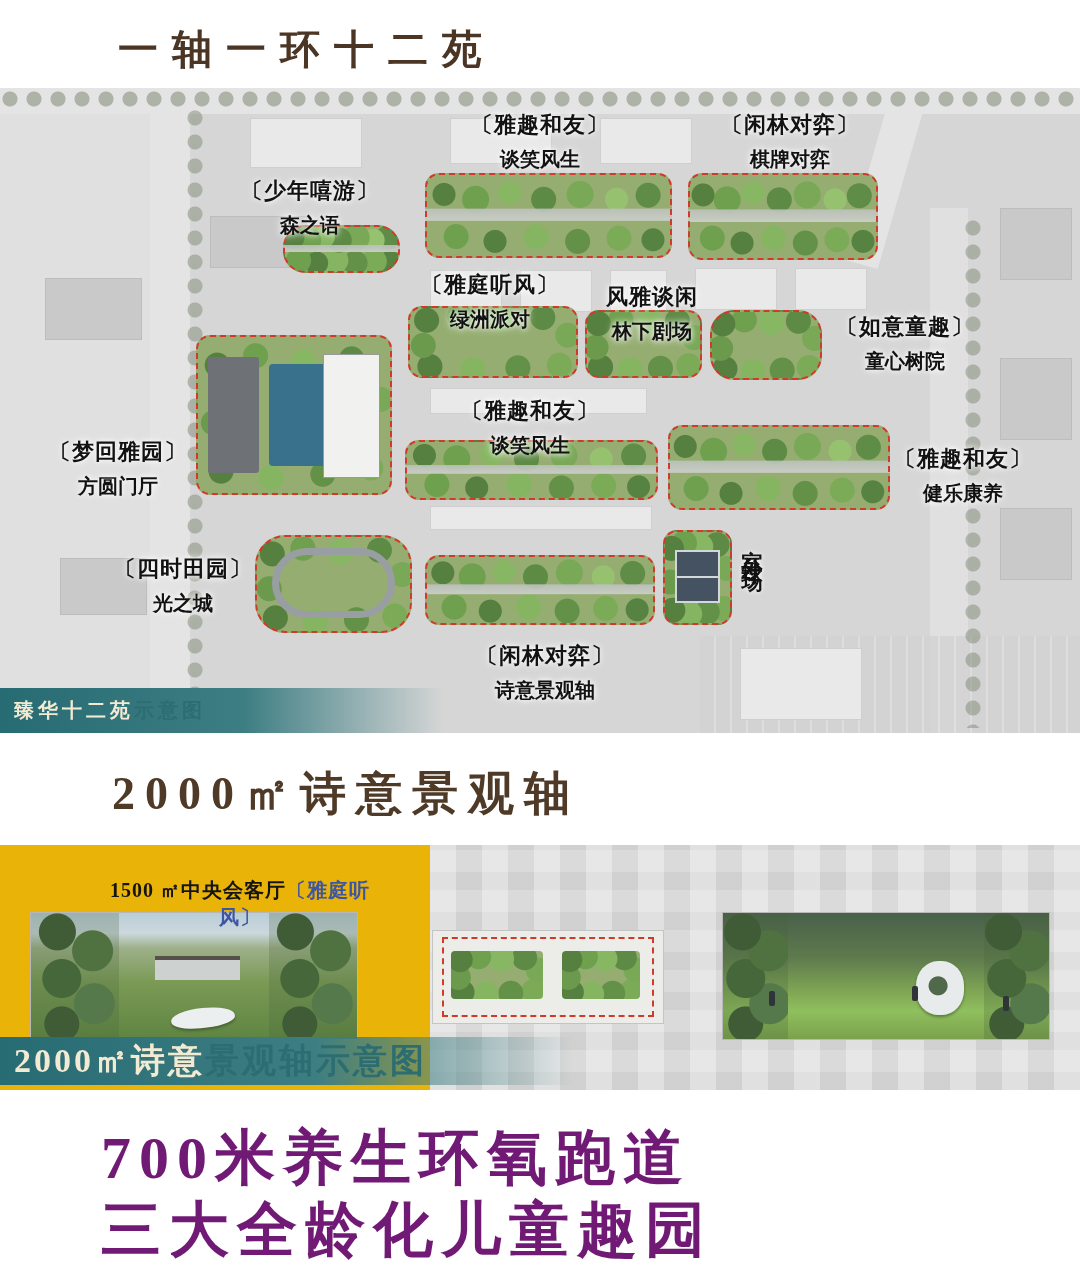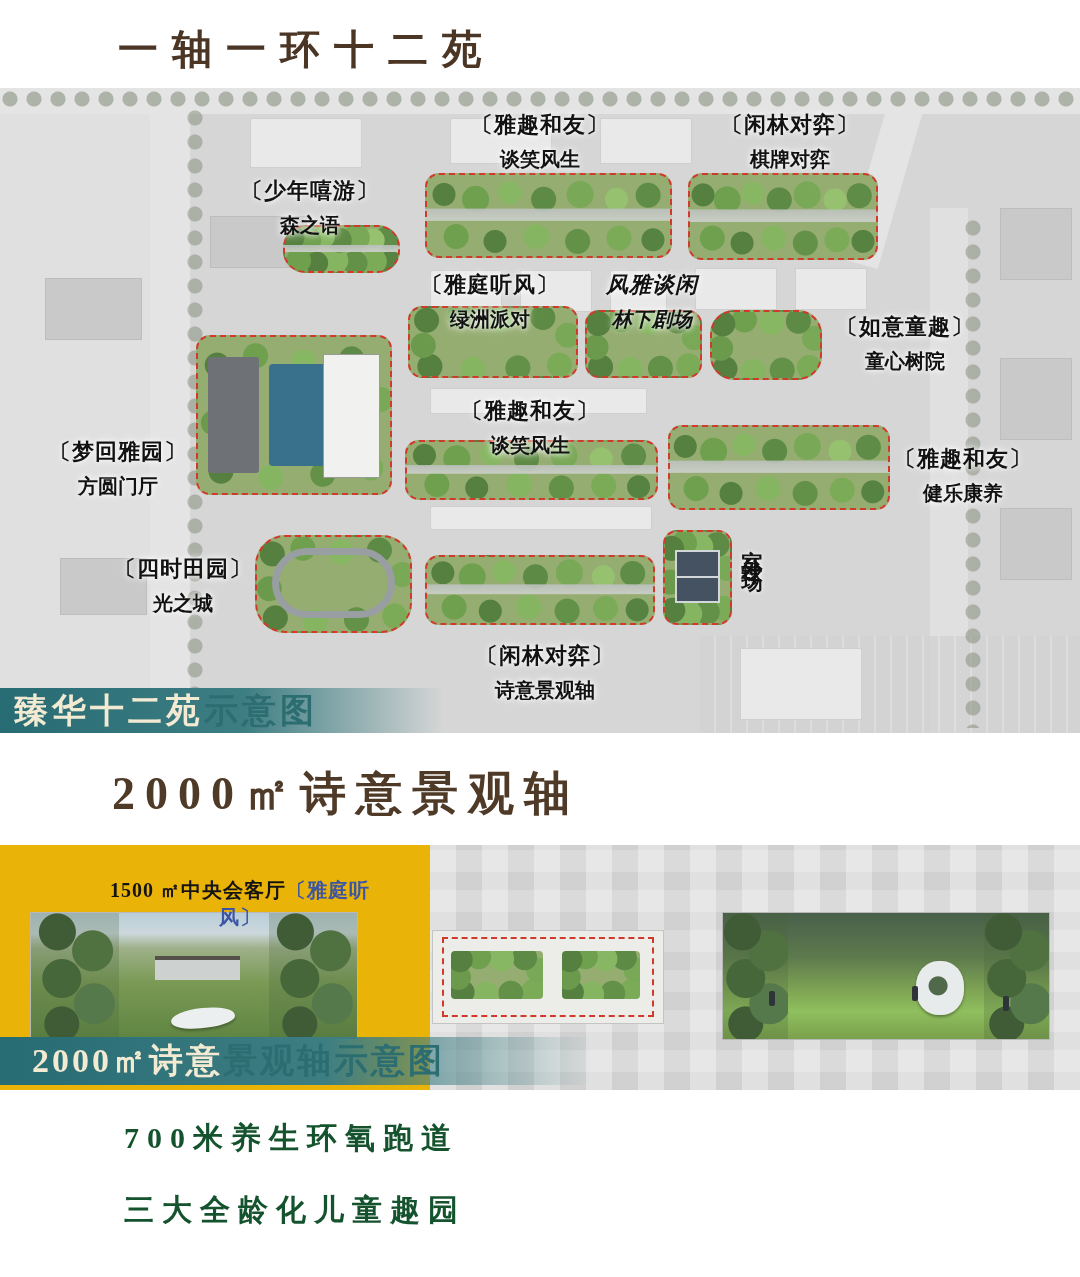--- a/index.html
+++ b/index.html
@@ -3,21 +3,21 @@
 <meta charset="utf-8">
 <style>
   html,body{margin:0;padding:0;background:#ffffff;}
   #page{position:relative;width:1080px;height:1277px;background:#ffffff;overflow:hidden;
         font-family:"Liberation Serif", serif;}
 
   
   .h-title{position:absolute;left:118px;top:22px;font-size:40px;font-weight:700;
            color:#4b3524;letter-spacing:14px;}
   .h-sec{position:absolute;left:112px;font-size:46px;font-weight:700;color:#4f3a27;letter-spacing:10px;}
-  .h-foot{position:absolute;left:124px;font-size:30px;font-weight:700;color:#14532d;letter-spacing:8px;}
+  .h-foot{position:absolute;left:101px;font-size:60px;font-weight:700;color:#701a75;letter-spacing:8px;}
 
   
   #map{position:absolute;left:0;top:88px;width:1080px;height:645px;background:#d6d6d6;overflow:hidden;}
   .panel{position:absolute;background:#e0e0e0;}
   .bld{position:absolute;background:#c9c9c9;border:1px solid #bdbdbd;}
   .bld.lt{background:#e9e9e9;border-color:#cfcfcf;}
   .road{position:absolute;background:#e4e4e4;}
   .lot{position:absolute;background:repeating-linear-gradient(90deg,#d2d2d2 0 14px,#dfdfdf 14px 16px);
        opacity:.8;}
   .treeline{position:absolute;background-image:radial-gradient(circle at 10px 9px,rgba(128,138,118,.55) 0 7px,transparent 8px);
@@ -170,21 +170,21 @@
       <span class="s">谈笑风生</span>
     </div>
     <div class="zl" style="left:690px;top:22px;">
       <span class="b">〔闲林对弈〕</span>
       <span class="s">棋牌对弈</span>
     </div>
     <div class="zl" style="left:390px;top:182px;">
       <span class="b">〔雅庭听风〕</span>
       <span class="s">绿洲派对</span>
     </div>
-    <div class="zl" style="left:552px;top:182px;font-style:italic;">
+    <div class="zl" style="left:552px;top:194px;">
       <span class="b">风雅谈闲</span>
       <span class="s">林下剧场</span>
     </div>
     <div class="zl" style="left:805px;top:224px;">
       <span class="b">〔如意童趣〕</span>
       <span class="s">童心树院</span>
     </div>
     <div class="zl" style="left:18px;top:312px;margin-top:37px;">
       <span class="b">〔梦回雅园〕</span>
       <span class="s">方圆门厅</span>
@@ -200,21 +200,21 @@
     <div class="zl" style="left:83px;top:466px;">
       <span class="b">〔四时田园〕</span>
       <span class="s">光之城</span>
     </div>
     <div class="zl" style="left:445px;top:553px;">
       <span class="b">〔闲林对弈〕</span>
       <span class="s">诗意景观轴</span>
     </div>
     <div class="zl-v" style="left:738px;top:445px;height:110px;">室外球场</div>
 
-    <div class="capbar" style="top:600px;width:430px;height:45px;padding-left:14px;font-size:34px;font-weight:700;letter-spacing:4px;">
+    <div class="capbar" style="top:600px;width:430px;height:45px;padding-left:14px;font-size:20px;font-weight:700;letter-spacing:4px;">
       <span class="c1">臻华十二苑</span>
       <span class="c2">示意图</span>
     </div>
   </div>
 
   <div class="h-sec" style="top:763px;">2000㎡诗意景观轴</div>
 
   <div id="strip">
     <div class="plan-bg"></div>
 
@@ -238,21 +238,21 @@
     <div class="photo ph-right" style="left:722px;top:67px;width:326px;height:126px;">
       <div class="tr-col" style="left:0;width:20%;"></div>
       <div class="tr-col" style="right:0;width:20%;"></div>
       <div class="sculpt2"></div>
       <div class="person" style="left:14%;bottom:26%;"></div>
       <div class="person" style="left:58%;bottom:30%;"></div>
       <div class="person" style="left:86%;bottom:22%;"></div>
     </div>
   </div>
 
-  <div class="capbar" style="top:1037px;width:560px;height:48px;padding-left:32px;font-size:34px;font-weight:700;letter-spacing:3px;z-index:8;">
+  <div class="capbar" style="top:1037px;width:560px;height:48px;padding-left:14px;font-size:34px;font-weight:700;letter-spacing:3px;z-index:8;">
     <span class="c1">2000㎡诗意</span>
     <span class="c2">景观轴示意图</span>
   </div>
 
   <div class="h-foot" style="top:1118px;">700米养生环氧跑道</div>
   <div class="h-foot" style="top:1190px;">三大全龄化儿童趣园</div>
 
 </div>
 
 </body></html>

